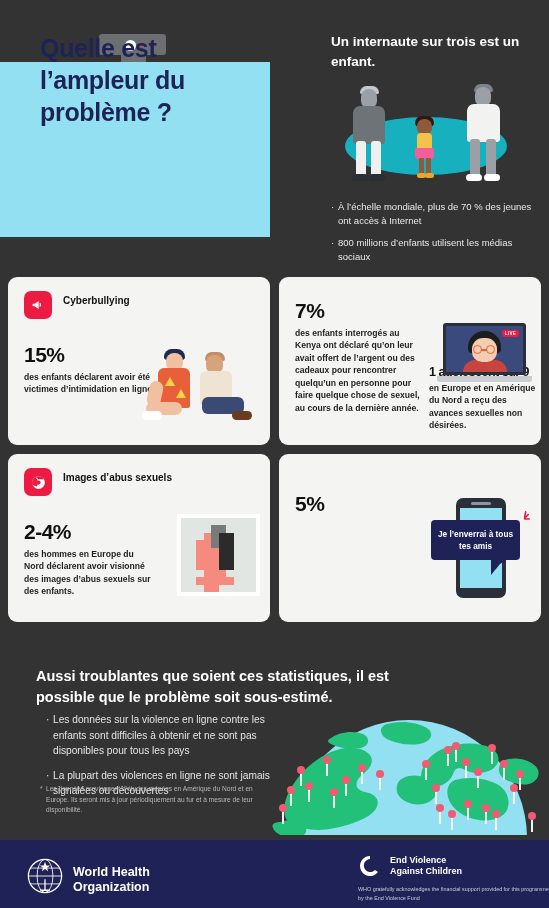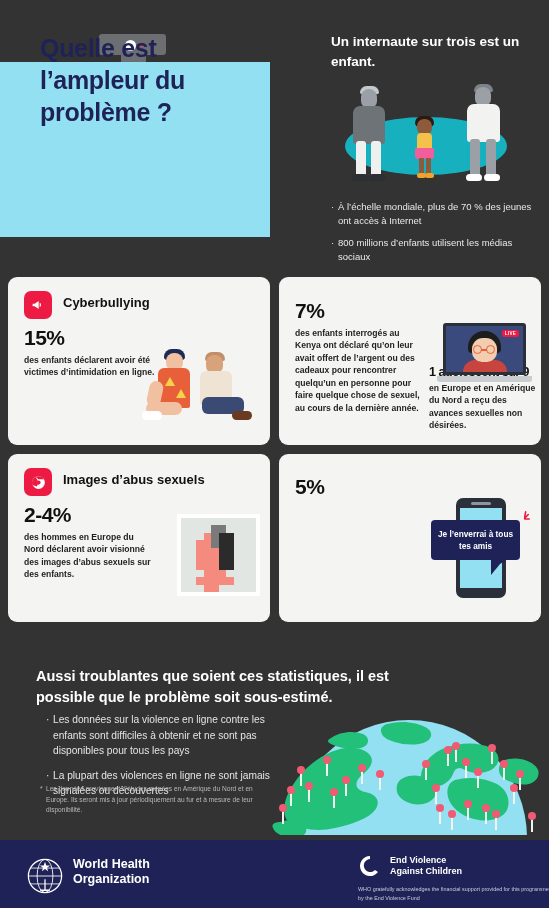--- a/index.html
+++ b/index.html
@@ -105,27 +105,27 @@
   }
   .card.wide { width:262px; height:168px; }
   .card.wide2 { width:262px; height:168px; }
 
   .card-head { display:flex; align-items:flex-start; gap:11px; }
   .tile {
     width:28px; height:28px; flex:0 0 28px; border-radius:7px;
     background:#ed1b43; display:flex; align-items:center; justify-content:center;
   }
   .tile svg { display:block; }
-  .card-title { font-size:13px; font-weight:bold; line-height:1.32;
+  .card-title { font-size:10px; font-weight:bold; line-height:1.32;
                 color:#111111; padding-top:3px; }
 
   .stat-big { font-size:21px; font-weight:bold; color:#111111;
               letter-spacing:-0.5px; margin-bottom:4px; }
   .stat-sub { font-size:8.6px; line-height:1.45; color:#1f1f1f; font-weight:600; }
-  .card-body { display:flex; margin-top:7px; }
+  .card-body { display:flex; margin-top:24px; }
   .stat-col { flex:0 0 auto; }
 
   
   .cb-art { position:absolute; right:8px; bottom:10px; width:120px; height:88px; }
   .cb1-head{position:absolute;left:24px;top:6px;width:17px;height:18px;background:#f0c0a0;border-radius:8px;}
   .cb1-hair{position:absolute;left:22px;top:2px;width:21px;height:11px;background:#1c2a56;border-radius:10px 10px 4px 4px;}
   .cb1-body{position:absolute;left:16px;top:21px;width:32px;height:40px;background:#e8603a;border-radius:6px 6px 2px 2px;}
   .cb1-p1{position:absolute;left:23px;top:30px;width:0;height:0;border-left:5px solid transparent;border-right:5px solid transparent;border-bottom:9px solid #f6d24b;}
   .cb1-p2{position:absolute;left:34px;top:42px;width:0;height:0;border-left:5px solid transparent;border-right:5px solid transparent;border-bottom:9px solid #f6d24b;}
   .cb1-arm{position:absolute;left:6px;top:34px;width:14px;height:26px;background:#f0c0a0;border-radius:7px;transform:rotate(12deg);}
@@ -195,21 +195,21 @@
   .note { position:absolute; left:40px; top:128px; width:220px;
           font-size:6.6px; line-height:1.62; color:#b9b9b9; display:flex; }
   .note .star { width:6px; flex:0 0 6px; }
 
   .globe-wrap { position:absolute; right:0; top:58px; width:280px; height:121px;
                 overflow:hidden; }
 
   
   .footer { position:absolute; left:0; bottom:0; width:549px; height:68px;
             background:#1f2257; }
-  .who { position:absolute; left:26px; top:17px; display:flex; align-items:flex-start; gap:9px; }
+  .who { position:absolute; left:26px; top:17px; display:flex; align-items:flex-end; gap:9px; }
   .who-name { font-size:12.5px; font-weight:bold; line-height:1.2; color:#fff; }
   .evac { position:absolute; left:358px; top:14px; }
   .evac-row { display:flex; align-items:center; gap:8px; }
   .evac-name { font-size:9px; font-weight:bold; line-height:1.25; color:#fff; }
   .evac-note { margin-top:7px; font-size:5.4px; line-height:1.7; color:#c8cade; }
 </style>
 </head>
 <body>
 
 <div class="hero">

